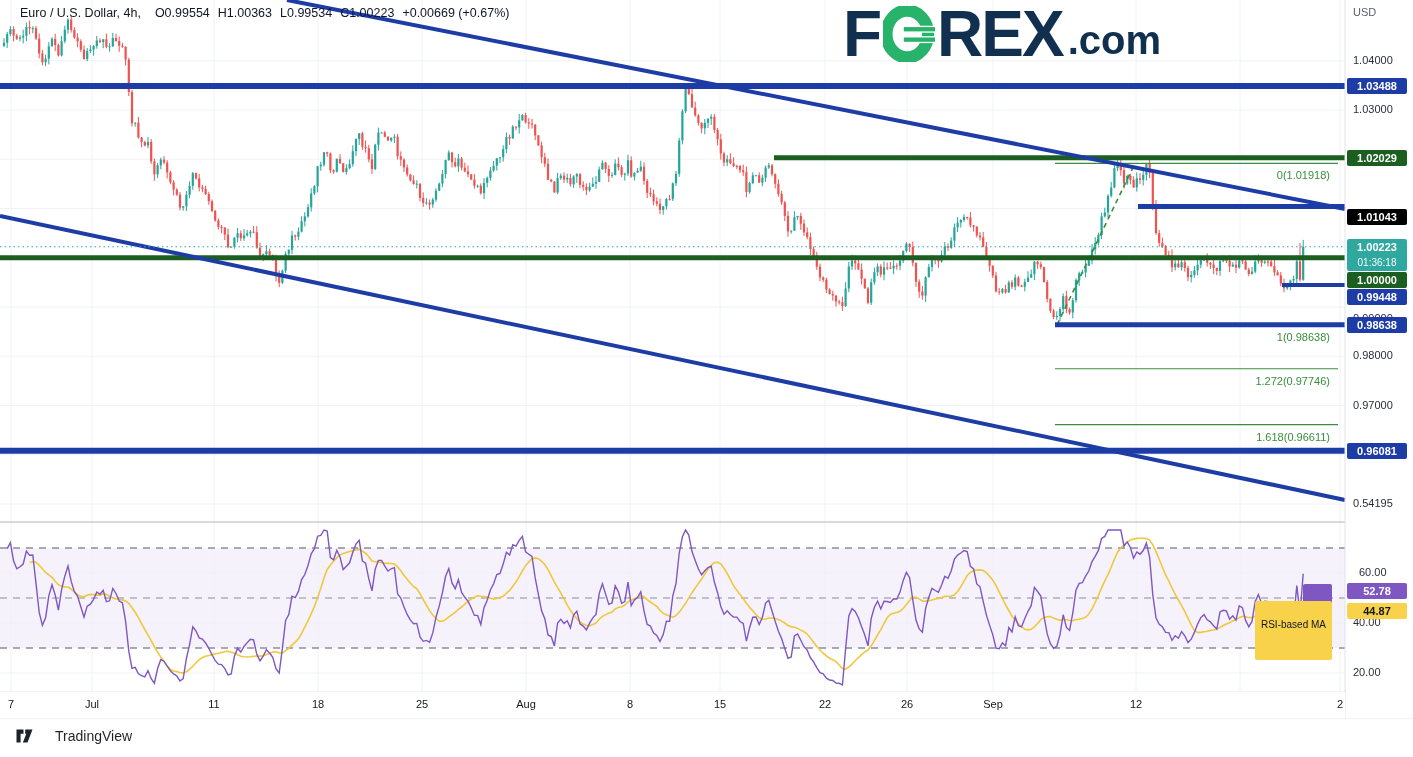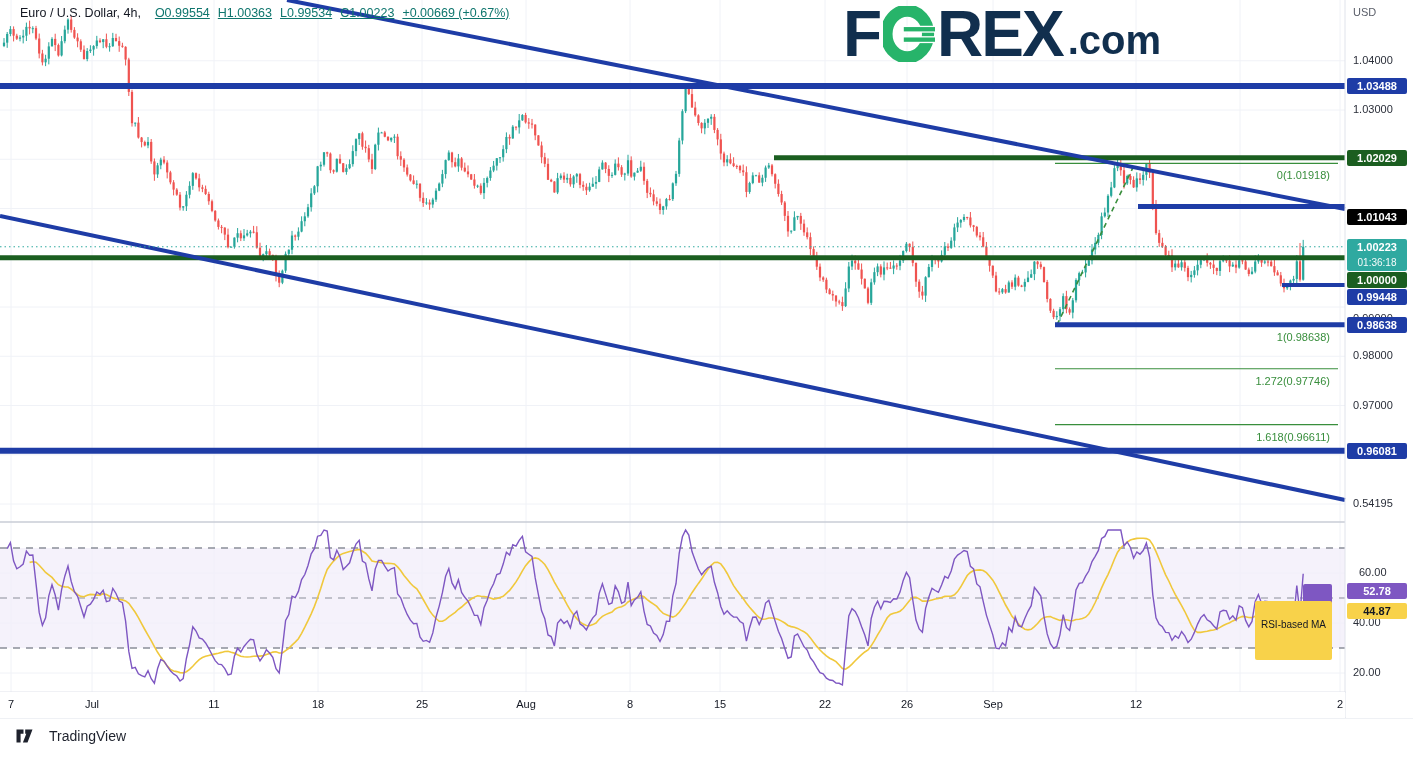--- a/index.html
+++ b/index.html
@@ -2,21 +2,21 @@
 <html><head>
 <meta charset="utf-8">
 <style>
   html,body{margin:0;padding:0;background:#fff;}
   .app{position:relative;width:1413px;height:757px;background:#ffffff;overflow:hidden;
        font-family:"Liberation Sans",sans-serif;color:#131722;}
   .chart-svg{position:absolute;left:0;top:0;}
   
   .pane-header{position:absolute;left:20px;top:6px;font-size:12.5px;white-space:nowrap;display:flex;align-items:baseline;}
   .sym{color:#131722;margin-right:14px;}
-  .ohlc span{color:#0f766e;margin-right:8px;text-decoration:underline;}
+  .ohlc span{color:#0f172a;margin-right:8px;}
   
   .brand{position:absolute;left:843px;top:4px;display:flex;align-items:flex-end;user-select:none;}
   .b-f,.b-rex{font-size:64px;line-height:60px;font-weight:bold;color:#112f4e;letter-spacing:-2px;}
   .b-o{margin:0 2px 2px 3px;}
   .b-com{font-size:40px;line-height:48px;font-weight:bold;color:#112f4e;margin-left:5px;}
   
   .right-axis{position:absolute;left:1346px;top:0;width:67px;height:718px;background:#fff;}
   .usd{position:absolute;left:7px;top:6px;font-size:11px;color:#5a5e69;}
   .axis-label{position:absolute;left:7px;font-size:11px;color:#2a2e39;white-space:nowrap;}
   .badge{position:absolute;left:1px;width:60px;height:16px;border-radius:2px;color:#fff;
@@ -25,21 +25,21 @@
   
   .fib-label{position:absolute;right:83px;font-size:11px;color:#388e3c;white-space:nowrap;}
   
   .pill{position:absolute;right:81px;font-size:10px;height:27px;line-height:15px;padding:16px 6px;border-radius:2px;white-space:nowrap;}
   .rsi-pill{top:584px;background:#7e57c2;color:#fff;}
   .ma-pill{top:601px;background:#f8d24a;color:#131722;}
   
   .time-axis{position:absolute;left:0;top:692px;width:1345px;height:26px;overflow:hidden;background:#fff;}
   .time-label{position:absolute;top:6px;width:46px;margin-left:-23px;text-align:center;font-size:11px;color:#131722;}
   
-  .attribution{position:absolute;left:16px;top:728px;display:flex;align-items:center;gap:16px;
+  .attribution{position:absolute;left:16px;top:728px;display:flex;align-items:center;gap:22px;
                font-size:14px;color:#1e222d;}
 </style>
 </head>
 <body>
 
 <div class="app">
 
   <svg class="chart-svg" width="1413" height="757">
       <defs>
         <clipPath id="clip-price">

